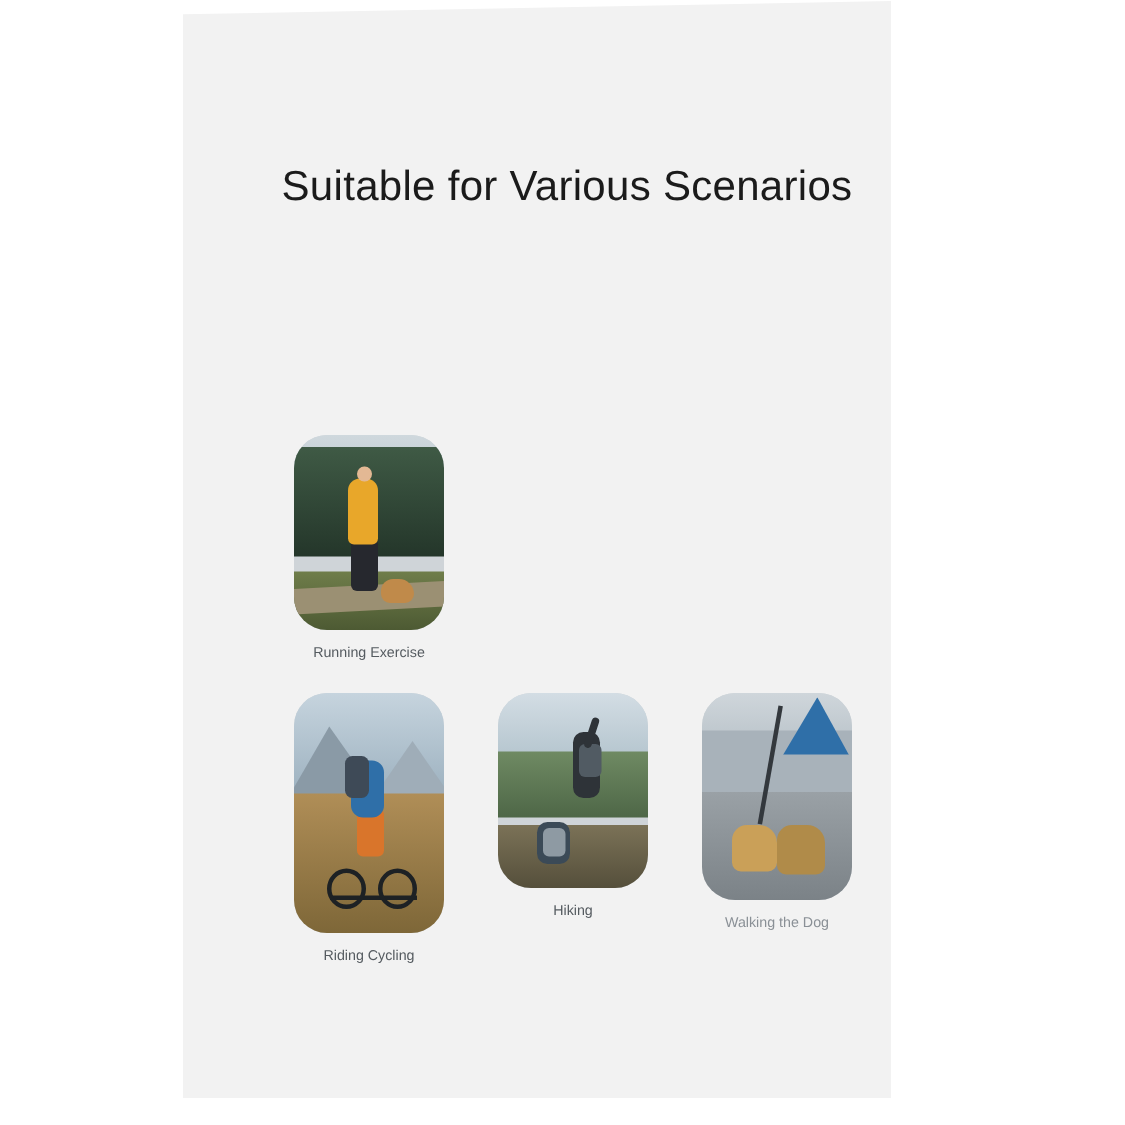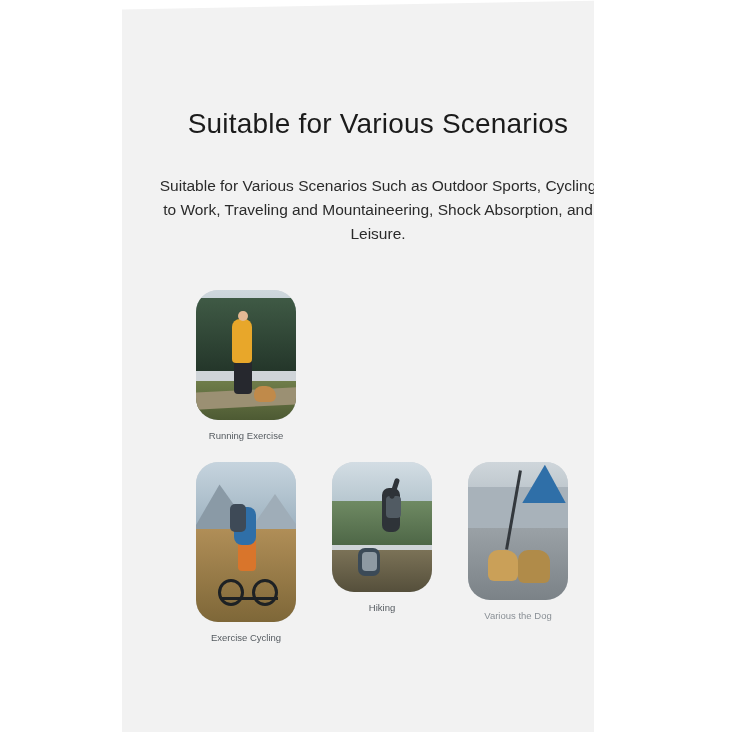--- a/index.html
+++ b/index.html
@@ -175,21 +175,20 @@
 </style>
 </head>
 <body>
 
 <div class="page">
   <div class="panel">
     <div class="panel-inner">
 
       <div class="title">Suitable for Various Scenarios</div>
 
-      <div class="subtitle">Suitable for Various Scenarios Such as Outdoor Sports, Cycling to Work, Traveling and Mountaineering, Shock Absorption, and Leisure.</div>
 
       <div class="grid">
 
         <div class="row">
 
 
           <div class="cell short">
             <div class="thumb">
               <div class="scene s2">
                 <div class="sky"></div>
@@ -218,21 +217,21 @@
                 <div class="mtn2"></div>
                 <div class="ground"></div>
                 <div class="bike"></div>
                 <div class="wheel w1"></div>
                   <div class="wheel w2"></div>
                 <div class="legs"></div>
                 <div class="rider"></div>
                 <div class="pack"></div>
               </div>
             </div>
-            <div class="caption">Exercise Cycling</div>
+            <div class="caption">Riding Cycling</div>
           </div>
 
           <div class="cell short">
             <div class="thumb">
               <div class="scene s5">
                 <div class="sky"></div>
                 <div class="hills"></div>
                 <div class="ground"></div>
                 <div class="sit"></div>
                 <div class="sitpack"></div>
@@ -249,21 +248,21 @@
               <div class="scene s6">
                 <div class="sky"></div>
                 <div class="bg"></div>
                 <div class="tent"></div>
                 <div class="road"></div>
                 <div class="leash"></div>
                 <div class="dog1"></div>
                 <div class="dog2"></div>
               </div>
             </div>
-            <div class="caption faint">Various the Dog</div>
+            <div class="caption faint">Walking the Dog</div>
           </div>
 
         </div>
 
       </div>
     </div>
   </div>
 </div>
 
 </body></html>

